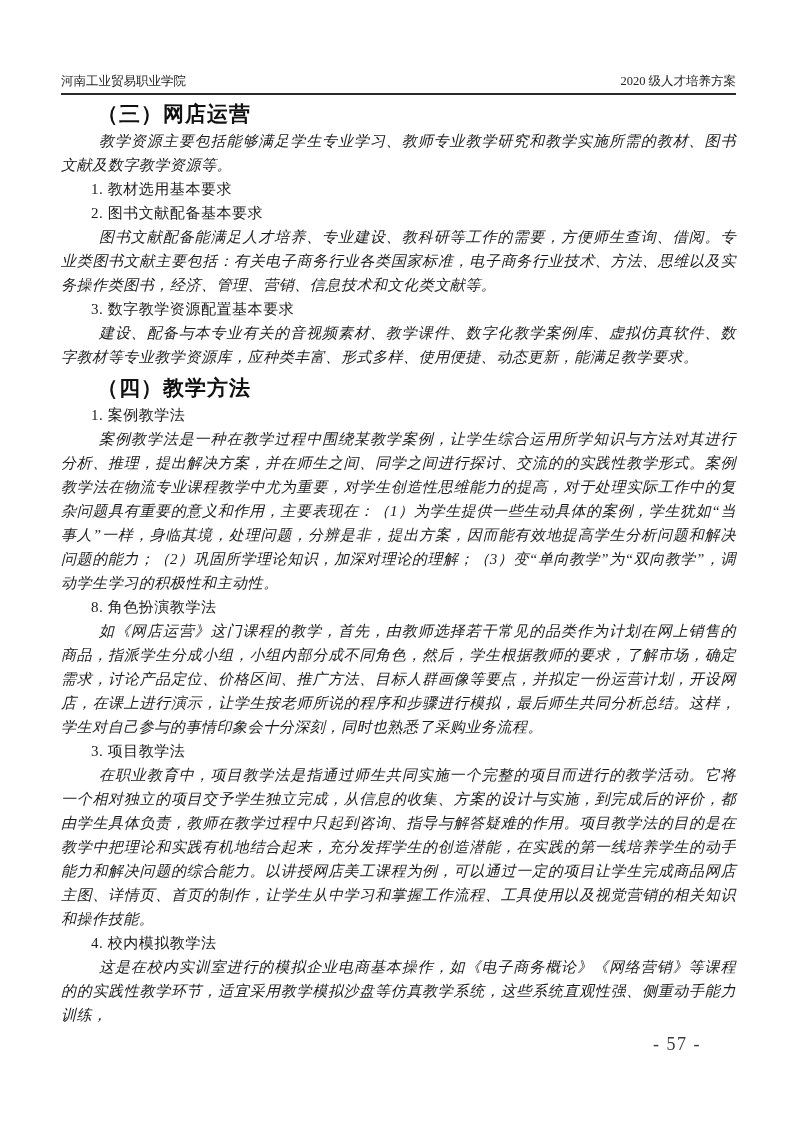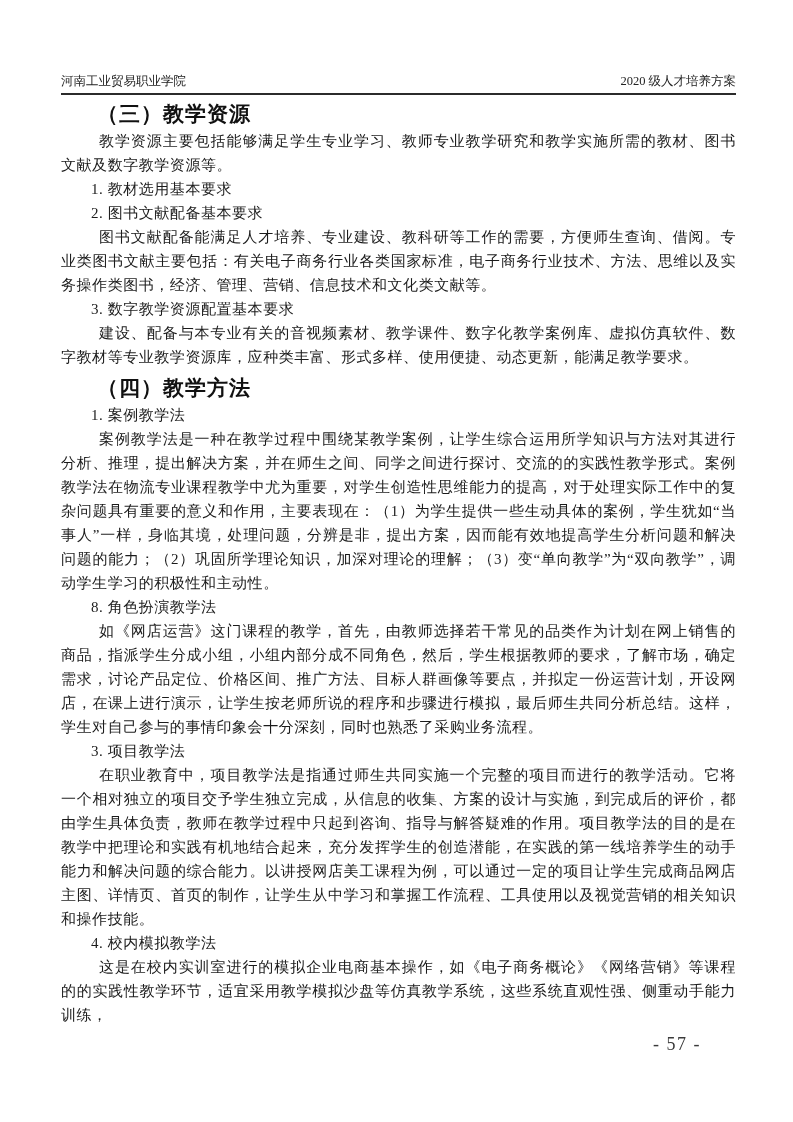--- a/index.html
+++ b/index.html
@@ -44,20 +44,21 @@
     margin: 6px 0 2px 0;
     text-indent: 36px;
     color: #111111;
   }
   .num {
     text-indent: 30px;
   }
   .para {
     text-indent: 38px;
     text-align: justify;
+    font-style: italic;
   }
   .page-number {
     position: absolute;
     top: 1034px;
     left: 653px;
     font-size: 18px;
     letter-spacing: 1.5px;
     color: #3a3a3a;
     font-family: "Liberation Serif", "DejaVu Serif", serif;
   }
@@ -66,21 +67,21 @@
 <body>
 
 <div class="page">
 
   <div class="doc-header">
     <span>河南工业贸易职业学院</span>
     <span>2020 级人才培养方案</span>
   </div>
 
   <div class="doc-body">
-      <div class="blk h2">（三）教学资源</div>
+      <div class="blk h2">（三）网店运营</div>
       <div class="blk para">教学资源主要包括能够满足学生专业学习、教师专业教学研究和教学实施所需的教材、图书文献及数字教学资源等。</div>
       <div class="blk num">1. 教材选用基本要求</div>
       <div class="blk num">2. 图书文献配备基本要求</div>
       <div class="blk para">图书文献配备能满足人才培养、专业建设、教科研等工作的需要，方便师生查询、借阅。专业类图书文献主要包括：有关电子商务行业各类国家标准，电子商务行业技术、方法、思维以及实务操作类图书，经济、管理、营销、信息技术和文化类文献等。</div>
       <div class="blk num">3. 数字教学资源配置基本要求</div>
       <div class="blk para">建设、配备与本专业有关的音视频素材、教学课件、数字化教学案例库、虚拟仿真软件、数字教材等专业教学资源库，应种类丰富、形式多样、使用便捷、动态更新，能满足教学要求。</div>
       <div class="blk h2">（四）教学方法</div>
       <div class="blk num">1. 案例教学法</div>
       <div class="blk para">案例教学法是一种在教学过程中围绕某教学案例，让学生综合运用所学知识与方法对其进行分析、推理，提出解决方案，并在师生之间、同学之间进行探讨、交流的的实践性教学形式。案例教学法在物流专业课程教学中尤为重要，对学生创造性思维能力的提高，对于处理实际工作中的复杂问题具有重要的意义和作用，主要表现在：（1）为学生提供一些生动具体的案例，学生犹如“当事人”一样，身临其境，处理问题，分辨是非，提出方案，因而能有效地提高学生分析问题和解决问题的能力；（2）巩固所学理论知识，加深对理论的理解；（3）变“单向教学”为“双向教学”，调动学生学习的积极性和主动性。</div>
       <div class="blk num">8. 角色扮演教学法</div>

